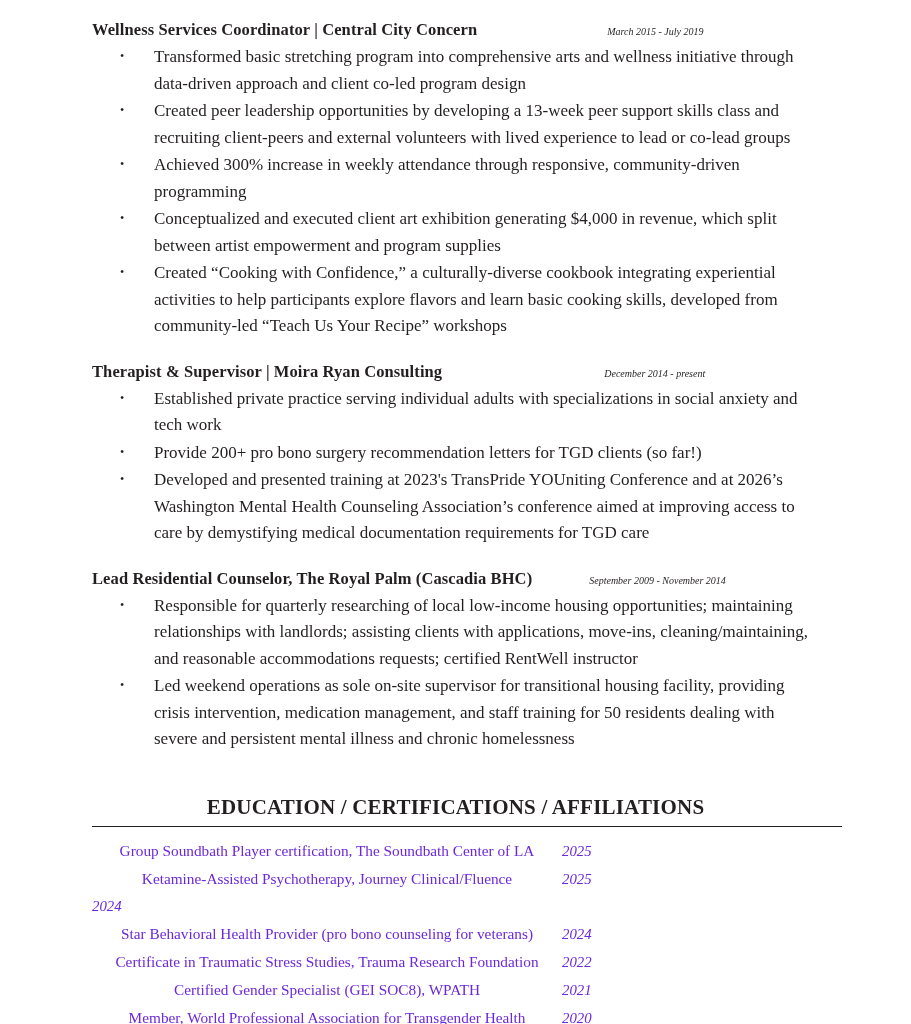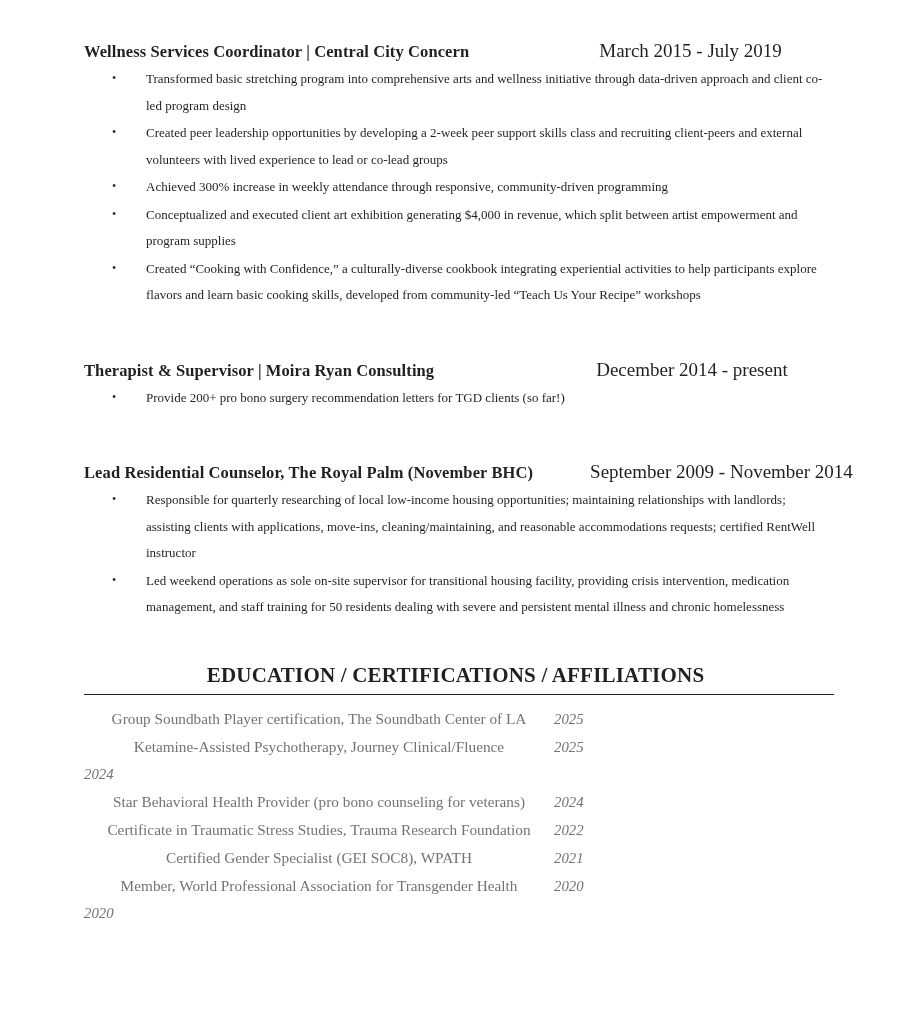--- a/index.html
+++ b/index.html
@@ -11,21 +11,21 @@
     width: 911px;
     height: 1024px;
     font-family: "Liberation Serif", serif;
     color: #231f20;
     overflow: hidden;
   }
   .page {
     position: relative;
     width: 911px;
     height: 1024px;
-    padding: 4px;
+    padding: 12px;
     box-sizing: border-box;
   }
   .content {
     padding: 8px 80px 0 80px;
     box-sizing: border-box;
   }
 
   
   .job {
     margin-bottom: 22px;
@@ -37,39 +37,39 @@
     margin-bottom: 4px;
   }
   .job-title {
     font-weight: bold;
     font-size: 16.5px;
     letter-spacing: 0.1px;
     color: #231f20;
     white-space: nowrap;
   }
   .job-dates {
-    font-size: 19px;
+    font-style: italic;
+    font-size: 10px;
     color: #231f20;
     white-space: nowrap;
     margin-left: auto;
-    margin-top: 28px;
   }
   .job:nth-of-type(1) .job-dates { margin-left: 130px; }
   .job:nth-of-type(2) .job-dates { margin-left: 162px; }
   .job:nth-of-type(3) .job-dates { margin-left: 57px; }
 
   ul.bullets {
     list-style: none;
     margin: 0;
     padding: 0;
   }
   ul.bullets li {
     position: relative;
     padding-left: 62px;
-    font-size: 13px;
+    font-size: 17px;
     line-height: 26.5px;
     margin-bottom: 1px;
     max-width: 748px;
     color: #231f20;
   }
   ul.bullets li::before {
     content: "•";
     position: absolute;
     left: 28px;
     top: -1px;
@@ -94,21 +94,21 @@
     border: none;
     border-top: 1.4px solid #231f20;
     margin: 0 0 10px 0;
     width: 750px;
   }
   .edu-row {
     display: flex;
     align-items: baseline;
     font-size: 15.3px;
     line-height: 27px;
-    color: #737373;
+    color: #6d28d9;
   }
   .edu-name {
     width: 470px;
     flex: 0 0 470px;
   }
   .edu-year {
     font-style: italic;
     font-size: 14.8px;
   }
 </style>
@@ -118,40 +118,42 @@
 <div class="page">
   <div class="content">
 
     <div class="job">
       <div class="job-header">
         <span class="job-title">Wellness Services Coordinator | Central City Concern</span>
         <span class="job-dates">March 2015 - July 2019</span>
       </div>
       <ul class="bullets">
         <li>Transformed basic stretching program into comprehensive arts and wellness initiative through data-driven approach and client co-led program design</li>
-        <li>Created peer leadership opportunities by developing a 2-week peer support skills class and recruiting client-peers and external volunteers with lived experience to lead or co-lead groups</li>
+        <li>Created peer leadership opportunities by developing a 13-week peer support skills class and recruiting client-peers and external volunteers with lived experience to lead or co-lead groups</li>
         <li>Achieved 300% increase in weekly attendance through responsive, community-driven programming</li>
         <li>Conceptualized and executed client art exhibition generating $4,000 in revenue, which split between artist empowerment and program supplies</li>
         <li>Created “Cooking with Confidence,” a culturally-diverse cookbook integrating experiential activities to help participants explore flavors and learn basic cooking skills, developed from community-led “Teach Us Your Recipe” workshops</li>
       </ul>
     </div>
 
     <div class="job">
       <div class="job-header">
         <span class="job-title">Therapist &amp; Supervisor | Moira Ryan Consulting</span>
         <span class="job-dates">December 2014 - present</span>
       </div>
       <ul class="bullets">
+        <li>Established private practice serving individual adults with specializations in social anxiety and tech work</li>
         <li>Provide 200+ pro bono surgery recommendation letters for TGD clients (so far!)</li>
+        <li>Developed and presented training at 2023's TransPride YOUniting Conference and at 2026’s Washington Mental Health Counseling Association’s conference aimed at improving access to care by demystifying medical documentation requirements for TGD care</li>
       </ul>
     </div>
 
     <div class="job">
       <div class="job-header">
-        <span class="job-title">Lead Residential Counselor, The Royal Palm (November BHC)</span>
+        <span class="job-title">Lead Residential Counselor, The Royal Palm (Cascadia BHC)</span>
         <span class="job-dates">September 2009 - November 2014</span>
       </div>
       <ul class="bullets">
         <li>Responsible for quarterly researching of local low-income housing opportunities; maintaining relationships with landlords; assisting clients with applications, move-ins, cleaning/maintaining, and reasonable accommodations requests; certified RentWell instructor</li>
         <li>Led weekend operations as sole on-site supervisor for transitional housing facility, providing crisis intervention, medication management, and staff training for 50 residents dealing with severe and persistent mental illness and chronic homelessness</li>
       </ul>
     </div>
 
     <div class="section">
       <div class="section-title">EDUCATION / CERTIFICATIONS / AFFILIATIONS</div>

